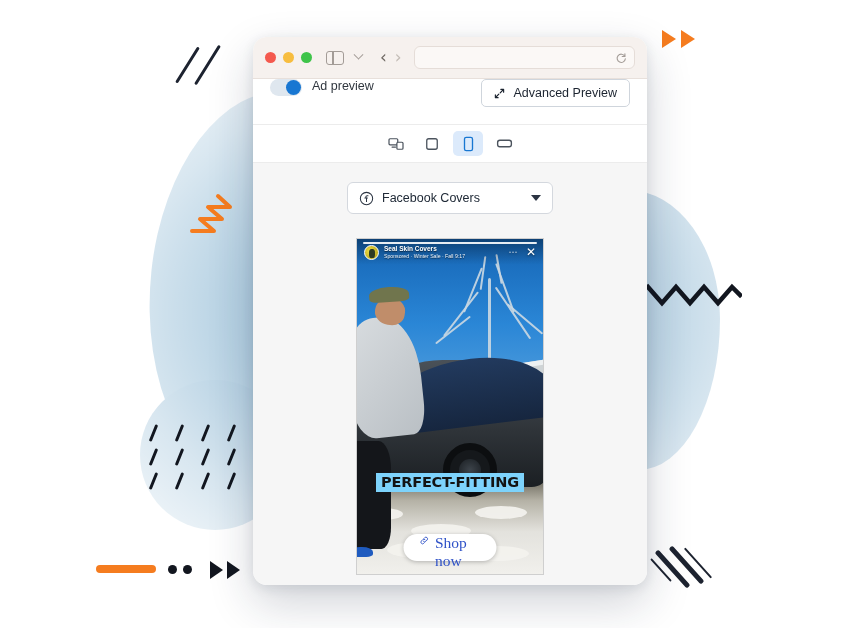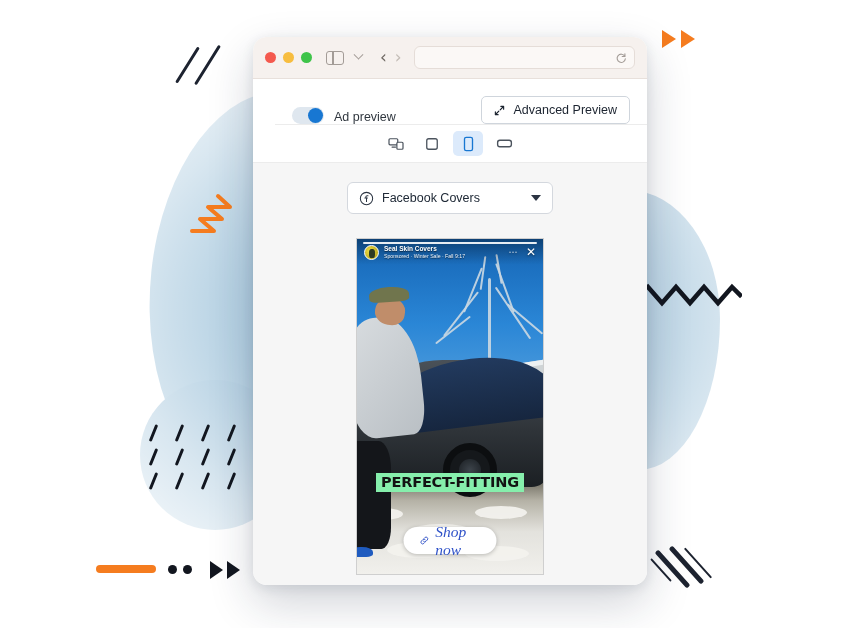--- a/index.html
+++ b/index.html
@@ -99,25 +99,24 @@
 
   .urlbar {
     flex: 1; height: 23px; margin-left: 4px;
     background: #fbf8f6; border: 1px solid #e5ddd8; border-radius: 6px;
     display: flex; align-items: center; justify-content: flex-end; padding: 0 7px;
   }
   .reload { width: 12px; height: 12px; color: #a39c97; }
 
   
   .toolbar {
-    flex: 0 0 46px; display: flex; align-items: flex-end;
+    flex: 0 0 46px; display: flex; align-items: flex-start;
     padding: 0 17px; gap: 10px;
     border-bottom: 1px solid #ececec;
     background: #fff;
-    margin-left: 22px;
   }
   .toggle {
     width: 32px; height: 17px; border-radius: 9px;
     background: #dfe7ef; position: relative; flex: 0 0 auto;
   }
   .toggle .knob {
     position: absolute; right: 1px; top: 1px;
     width: 15px; height: 15px; border-radius: 50%;
     background: #1877d2;
   }
@@ -266,34 +265,33 @@
   .sh-actions { margin-left: auto; display: flex; align-items: center; gap: 8px; }
   .dots3 { color: #fff; font-size: 9px; letter-spacing: .5px; text-shadow: 0 1px 2px rgba(0,0,0,.5); }
   .xmark { color: #fff; font-size: 12px; line-height: 1; text-shadow: 0 1px 2px rgba(0,0,0,.5); }
 
   .headline {
     position: absolute; left: 0; right: 0; bottom: 82px;
     display: flex; flex-direction: column; align-items: center; gap: 2px;
     padding: 0 6px;
   }
   .hl-line {
-    background: #86efac; color: #131313;
+    background: #7dd3fc; color: #131313;
     font-size: 14.5px; font-weight: bold; letter-spacing: -.2px;
     padding: 1px 5px 2px; line-height: 1.12;
     font-family: "DejaVu Sans", sans-serif;
     white-space: nowrap;
   }
   .cta {
     position: absolute; left: 50%; transform: translateX(-50%);
-    bottom: 20px;
+    bottom: 13px;
     background: #fff; border-radius: 16px;
     height: 27px; padding: 0 16px;
-    display: flex; align-items: center; gap: 6px;
+    display: flex; gap: 6px;
     box-shadow: 0 1px 4px rgba(0,0,0,.25);
-    font-style: italic;
   }
   .cta-text {
     font-family: "Liberation Serif", serif;
     font-size: 15.5px; color: #2f52c8;
   }
   .link-ico { width: 13px; height: 13px; color: #2f52c8; }
 </style>
 </head>
 <body>
 

